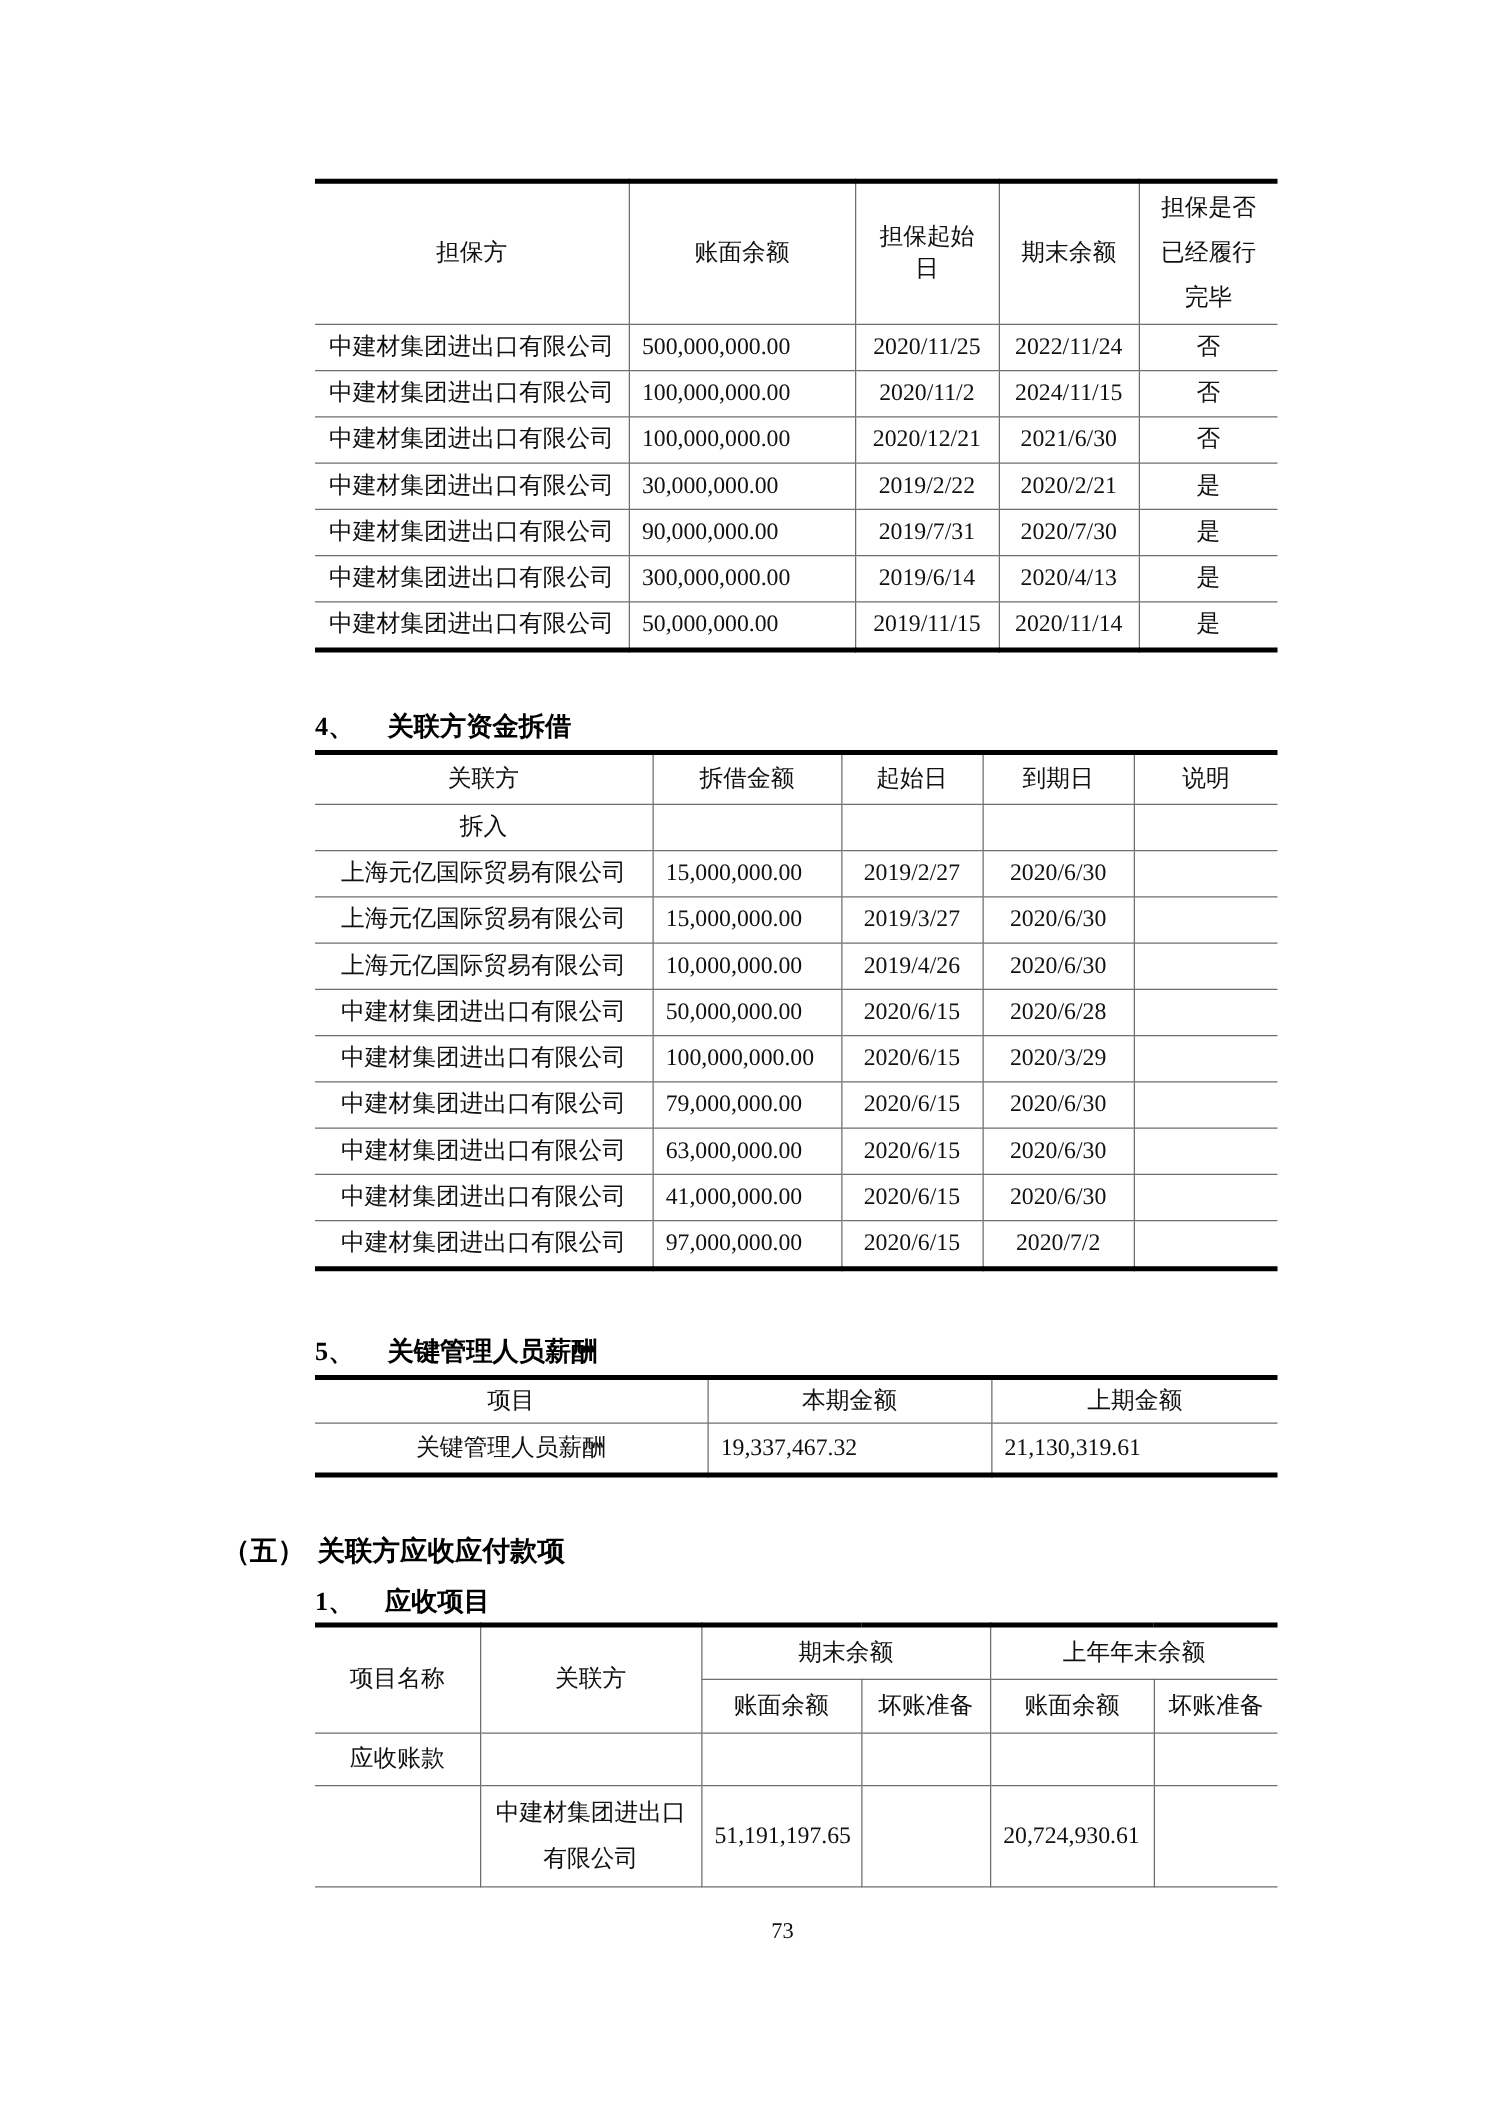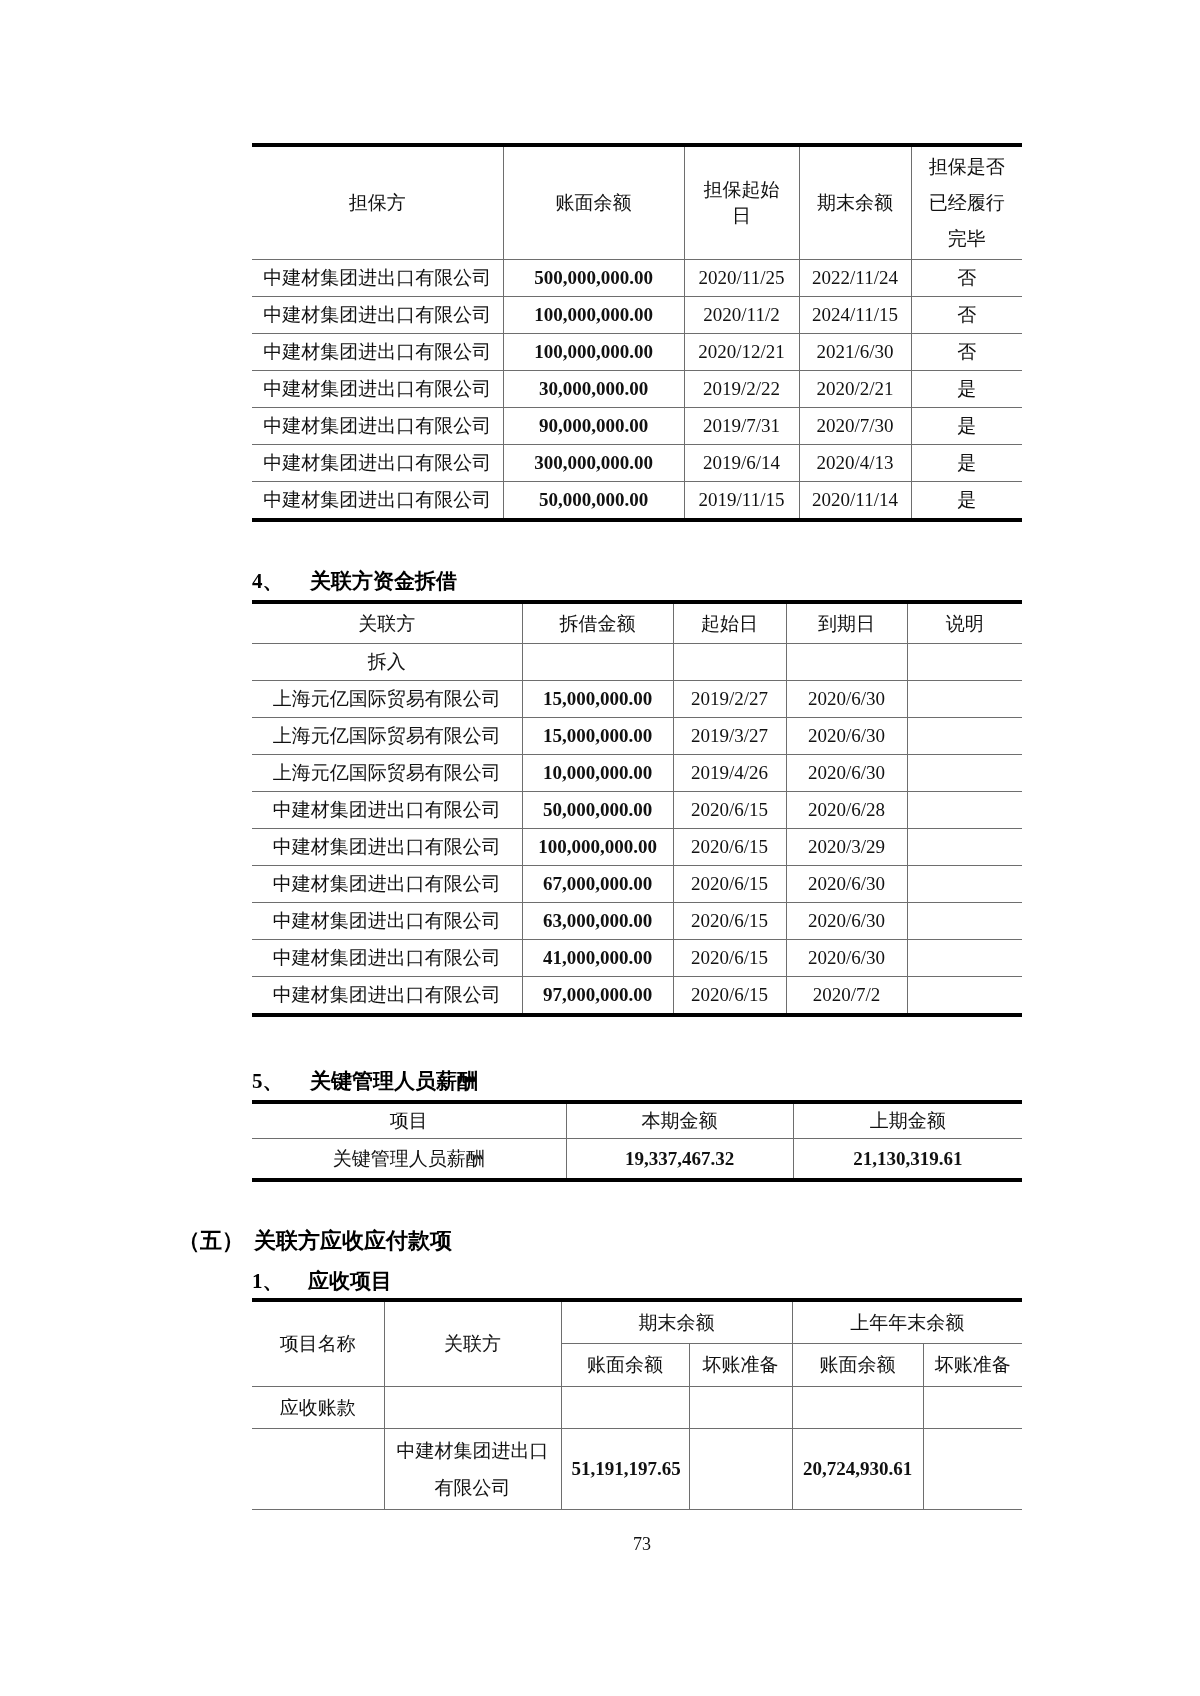--- a/index.html
+++ b/index.html
@@ -17,32 +17,32 @@
   table.tbl.thin-bottom{border-bottom:1px solid #6e6e6e;}
   .tbl td{
     border:1px solid #6e6e6e;
     padding:0 10px;vertical-align:middle;
     font-size:19px;line-height:1.35;
     overflow:hidden;white-space:normal;
   }
   .tbl td:first-child{border-left:none;}
   .tbl td:last-child{border-right:none;}
   .ctr{text-align:center;}
-  .amt{text-align:center;font-weight:bold;}
+  .amt{text-align:left;}
   .lft{text-align:center;}
   .hdr{text-align:center;}
   .h3line{line-height:36px;}
   .heading{
     position:absolute;display:flex;align-items:flex-start;
     font-weight:bold;font-size:21px;line-height:26px;color:#000;
     font-family:"Liberation Serif","DejaVu Serif",serif;
   }
   .heading .num{flex:0 0 auto;}
   .pageno{
-    position:absolute;left:264px;width:756px;text-align:center;
+    position:absolute;left:248px;width:756px;text-align:center;
     font-size:18px;color:#111;
   }
   
   #tbl-guarantee{top:143px;}
   #tbl-guarantee td{height:36px;}
   #tbl-guarantee tr.hrow td{height:112px;}
   #tbl-lending{top:600px;}
   #tbl-lending td{height:36px;}
   #tbl-lending tr.hrow td{height:39px;}
   #tbl-comp{top:1100px;}
@@ -198,21 +198,21 @@
     </tr>
     <tr>
       <td class="lft">中建材集团进出口有限公司</td>
       <td class="amt">100,000,000.00</td>
       <td class="ctr">2020/6/15</td>
       <td class="ctr">2020/3/29</td>
       <td class="ctr"></td>
     </tr>
     <tr>
       <td class="lft">中建材集团进出口有限公司</td>
-      <td class="amt">67,000,000.00</td>
+      <td class="amt">79,000,000.00</td>
       <td class="ctr">2020/6/15</td>
       <td class="ctr">2020/6/30</td>
       <td class="ctr"></td>
     </tr>
     <tr>
       <td class="lft">中建材集团进出口有限公司</td>
       <td class="amt">63,000,000.00</td>
       <td class="ctr">2020/6/15</td>
       <td class="ctr">2020/6/30</td>
       <td class="ctr"></td>

